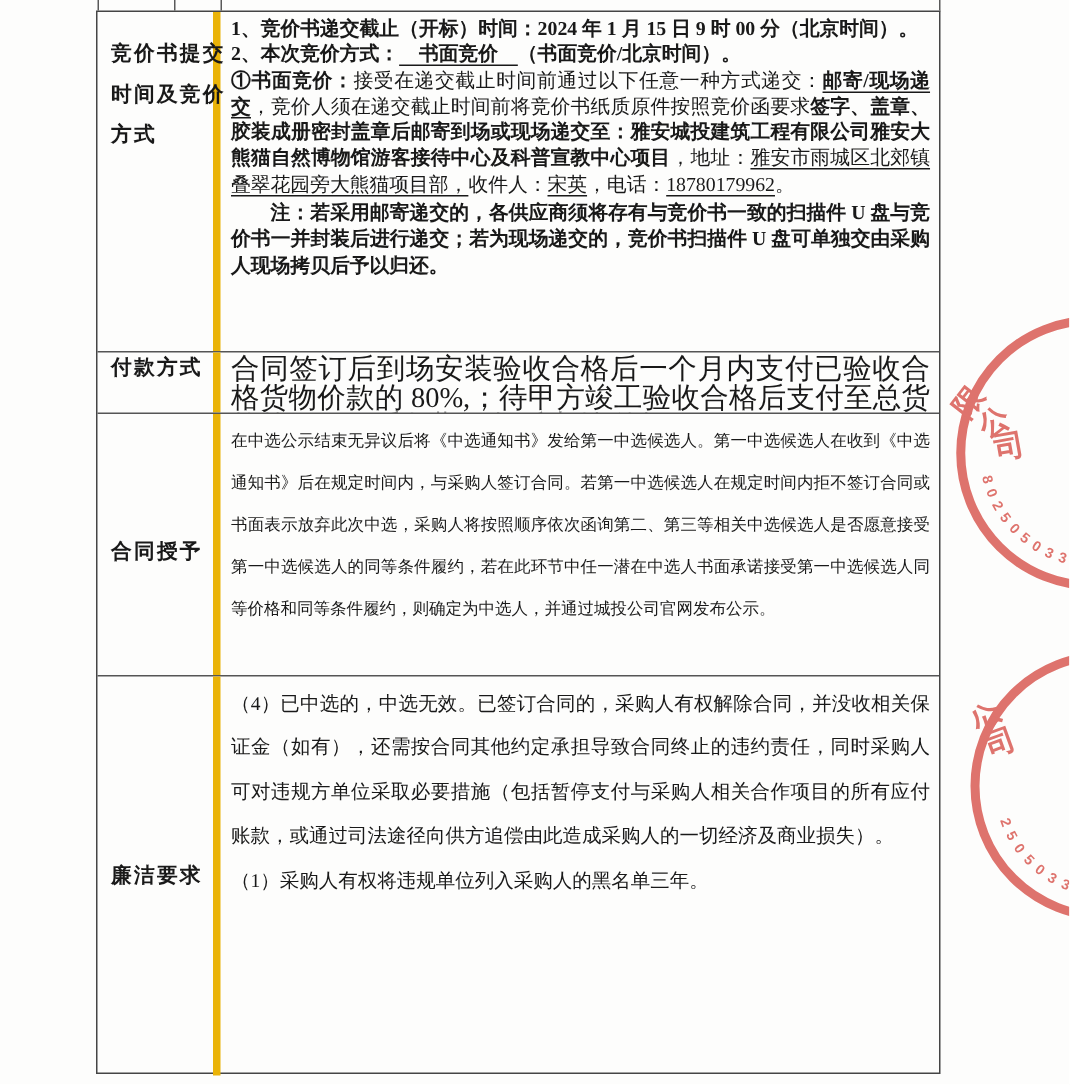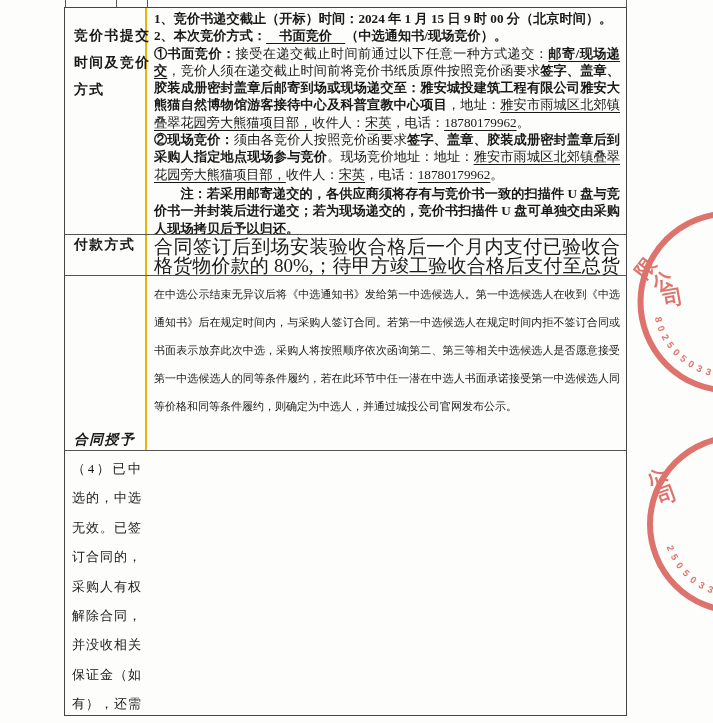--- a/index.html
+++ b/index.html
@@ -19,28 +19,28 @@
   .doc-table{
     position:absolute; left:64px; top:7px; width:563px; height:709px;
     border:1px solid #454545;
     display:grid;
     grid-template-rows:226px 41px 175px 267px;
     background:#fdfdfc;
   }
   .trow{ display:grid; grid-template-columns:82px 1fr; min-height:0; }
   .trow + .trow{ border-top:1px solid #555; }
   .label-cell{
-    border-right:2px solid #eab308;
+    border-right:5px solid #eab308;
     font-weight:700; font-size:13.8px; letter-spacing:1.5px;
     padding:0 5px 0 9px; display:flex; flex-direction:column;
   }
   .row-0 .label-cell{ justify-content:flex-start; padding-top:14px; }
   .row-0 .label-line{ line-height:27px; }
   .row-1 .label-cell{ }
-  .row-2 .label-cell{ justify-content:flex-end; padding-top:9px;font-style:italic; }
+  .row-2 .label-cell{ justify-content:center; padding-top:9px; }
   .row-3 .label-cell{ justify-content:center; }
   .label-line{ line-height:20px; white-space:nowrap; }
 
   .content-cell{ padding:0 6px 0 7px; overflow:hidden; }
   .para{ text-align:justify; }
   .b{ font-weight:700; }
   .u{ text-decoration:underline; text-underline-offset:3px; text-decoration-thickness:1px; }
 
   .row-0 .content-cell{ padding-top:2px; font-size:13.2px; }
   .row-0 .para{ line-height:17.3px; }
@@ -67,43 +67,45 @@
 
   <div class="doc-table">
       <div class="trow row-0">
         <div class="label-cell">
           <div class="label-line">竞价书提交</div>
           <div class="label-line">时间及竞价</div>
           <div class="label-line">方式</div>
         </div>
         <div class="content-cell">
           <div class="para"><span class="b">1、竞价书递交截止（开标）时间：2024 年 1 月 15 日 9 时 00 分（北京时间）。</span></div>
-          <div class="para"><span class="b">2、本次竞价方式：</span><span class="b u">　书面竞价　</span><span class="b">（中选通知书/现场竞价）。</span></div>
+          <div class="para"><span class="b">2、本次竞价方式：</span><span class="b u">　书面竞价　</span><span class="b">（书面竞价/北京时间）。</span></div>
           <div class="para"><span class="b">①书面竞价：</span><span>接受在递交截止时间前通过以下任意一种方式递交：</span><span class="b u">邮寄/现场递交</span><span>，竞价人须在递交截止时间前将竞价书纸质原件按照竞价函要求</span><span class="b">签字、盖章、胶装成册密封盖章后邮寄到场或现场递交至：雅安城投建筑工程有限公司雅安大熊猫自然博物馆游客接待中心及科普宣教中心项目</span><span>，地址：</span><span class="u">雅安市雨城区北郊镇叠翠花园旁大熊猫项目部，</span><span>收件人：</span><span class="u">宋英</span><span>，电话：</span><span class="u">18780179962</span><span>。</span></div>
-          <div class="para"><span class="b">②现场竞价：</span><span>须由各竞价人按照竞价函要求</span><span class="b">签字、盖章、胶装成册密封盖章后到采购人指定地点现场参与竞价</span><span>。现场竞价地址：地址：</span><span class="u">雅安市雨城区北郊镇叠翠花园旁大熊猫项目部，</span><span>收件人：</span><span class="u">宋英</span><span>，电话：</span><span class="u">18780179962</span><span>。</span></div>
           <div class="para note"><span class="b">注：若采用邮寄递交的，各供应商须将存有与竞价书一致的扫描件 U 盘与竞价书一并封装后进行递交；若为现场递交的，竞价书扫描件 U 盘可单独交由采购人现场拷贝后予以归还。</span></div>
         </div>
       </div>
       <div class="trow row-1">
         <div class="label-cell">
           <div class="label-line">付款方式</div>
         </div>
         <div class="content-cell">
           <div class="para"><span>合同签订后到场安装验收合格后一个月内支付已验收合格货物价款的 80%,；待甲方竣工验收合格后支付至总货款的 97%，质保期一年后支付剩余 3%。</span></div>
         </div>
       </div>
       <div class="trow row-2">
         <div class="label-cell">
           <div class="label-line">合同授予</div>
         </div>
         <div class="content-cell">
           <div class="para"><span>在中选公示结束无异议后将《中选通知书》发给第一中选候选人。第一中选候选人在收到《中选通知书》后在规定时间内，与采购人签订合同。若第一中选候选人在规定时间内拒不签订合同或书面表示放弃此次中选，采购人将按照顺序依次函询第二、第三等相关中选候选人是否愿意接受第一中选候选人的同等条件履约，若在此环节中任一潜在中选人书面承诺接受第一中选候选人同等价格和同等条件履约，则确定为中选人，并通过城投公司官网发布公示。</span></div>
         </div>
       </div>
       <div class="trow row-3">
+        <div class="label-cell">
+          <div class="label-line">廉洁要求</div>
+        </div>
         <div class="content-cell">
           <div class="para"><span>（4）已中选的，中选无效。已签订合同的，采购人有权解除合同，并没收相关保证金（如有），还需按合同其他约定承担导致合同终止的违约责任，同时采购人可对违规方单位采取必要措施（包括暂停支付与采购人相关合作项目的所有应付账款，或通过司法途径向供方追偿由此造成采购人的一切经济及商业损失）。</span></div>
           <div class="para"><span>（1）采购人有权将违规单位列入采购人的黑名单三年。</span></div>
         </div>
       </div>
     </div>
 
   <svg class="stamp" style="left:600px; top:200px;" width="113" height="215" viewBox="600 200 113 215">
       <circle cx="729" cy="302" r="88.5" fill="none" stroke="#db5b54" stroke-width="6"></circle>
       <text class="ring-char" transform="translate(651,272) rotate(-52)" font-size="20" fill="#db5b54" text-anchor="middle">限</text>

